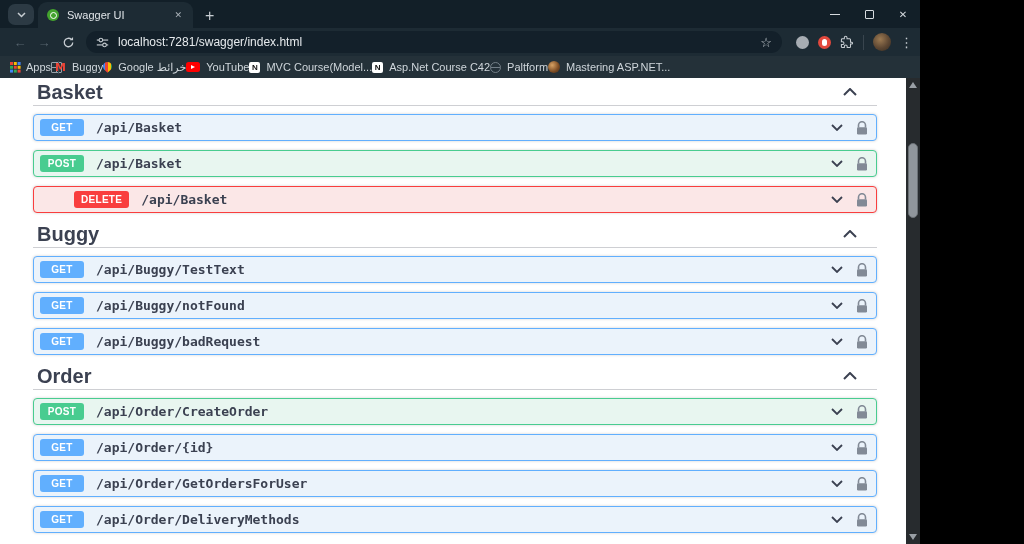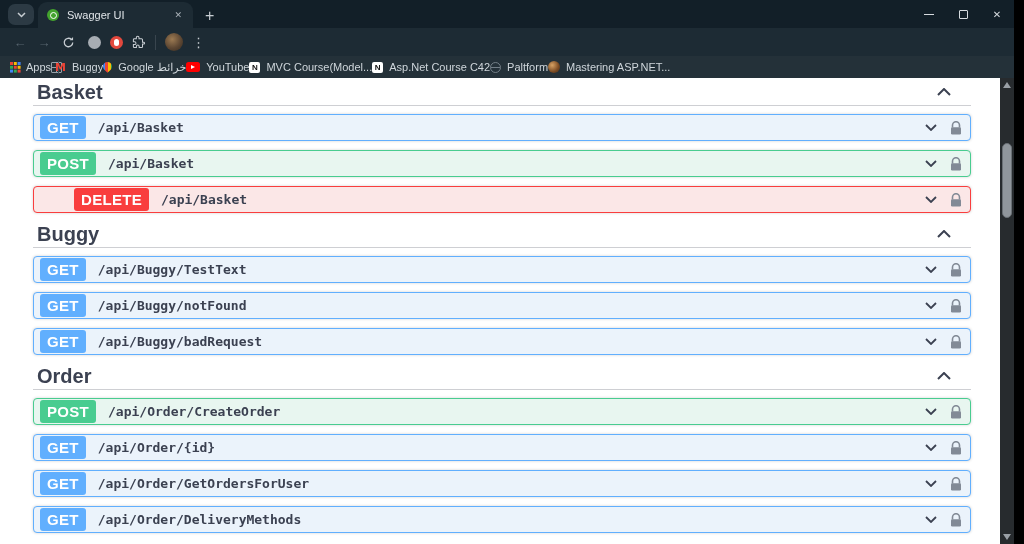--- a/index.html
+++ b/index.html
@@ -1,17 +1,17 @@
 <!DOCTYPE html>
 <html><head>
 <meta charset="utf-8">
 <style>
   * { margin:0; padding:0; box-sizing:border-box; }
   html,body { width:1024px; height:544px; overflow:hidden; background:#000; }
-  .browser { width:1014px; height:544px; position:relative; font-family:"Liberation Sans",sans-serif; background:#fff; overflow:hidden; }
+  .browser { width:920px; height:544px; position:relative; font-family:"Liberation Sans",sans-serif; background:#fff; overflow:hidden; }
 
   
   .tabstrip { height:28px; background:#121f28; display:flex; align-items:flex-end; }
   .tab-search { width:26px; height:21px; border-radius:7px; background:#2c3a44; margin:0 4px 3px 8px; display:flex; align-items:center; justify-content:center; }
   .tab { height:26px; width:155px; background:#1d2b34; border-radius:9px 9px 0 0; display:flex; align-items:center; padding:0 9px; }
   .favicon { width:12px; height:12px; border-radius:50%; background:#43a32e; position:relative; flex:none; }
   .favicon::after { content:""; position:absolute; left:2.5px; top:2.5px; width:5px; height:5px; border:1.2px solid #fff; border-radius:50%; }
   .tab-title { color:#dfe4e8; font-size:11px; margin-left:8px; flex:1; white-space:nowrap; overflow:hidden; }
   .tab-close { color:#a9b1b8; font-size:9px; padding:2px; }
   .new-tab { color:#c7cdd2; font-size:16px; font-weight:400; margin:0 0 4px 12px; line-height:16px; }
@@ -61,21 +61,21 @@
   .content { position:absolute; top:78px; left:0; right:0; bottom:0; background:#fff; overflow:hidden; }
   .swagger { padding:5px 43px 0 33px; }
   .section { margin-top:12px; }
   .section:first-child { margin-top:0; }
   .section-header { display:flex; align-items:center; justify-content:space-between; padding:0 20px 4px 4px; border-bottom:1px solid rgba(59,65,81,.25); margin-bottom:8px;gap:10px; }
   .section-title { font-size:20px; font-weight:bold; color:#3b4151; line-height:18px; }
   .opblock { display:flex; align-items:center; height:27px; border:1px solid; border-radius:4px; margin-bottom:9px; padding:0 6px; box-shadow:0 0 3px rgba(0,0,0,.18); }
   .op-get    { background:#ebf3fb; border-color:#61affe; }
   .op-post   { background:#e8f6f0; border-color:#49cc90; }
   .op-delete { background:#fbe7e7; border-color:#f93e3e;padding-left:40px; }
-  .method { min-width:44px; text-align:center; padding:3px 7px; border-radius:3px; color:#fff; font-weight:bold; font-size:15px; letter-spacing:.3px; font-family:"Liberation Sans",sans-serif; }
+  .method { min-width:44px; text-align:center; padding:3px 7px; border-radius:3px; color:#fff; font-weight:bold; font-size:10px; letter-spacing:.3px; font-family:"Liberation Sans",sans-serif; }
   .m-get { background:#61affe; } .m-post { background:#49cc90; } .m-delete { background:#f93e3e; }
   .path { margin-left:12px; font-family:"DejaVu Sans Mono",monospace; font-weight:bold; font-size:13px; color:#3b4151; flex:1; }
   .row-chevron { margin-right:13px; display:flex; }
   .row-lock { display:flex; margin-right:2px; }
 
   
   .scrollbar { position:absolute; top:0; right:0; width:14px; height:100%; background:#272b2e; }
   .sb-arrow { position:absolute; left:3px; width:0; height:0; border-left:4px solid transparent; border-right:4px solid transparent; }
   .sb-arrow.up { top:4px; border-bottom:6px solid #9aa0a6; }
   .sb-arrow.down { bottom:4px; border-top:6px solid #9aa0a6; }
@@ -111,20 +111,32 @@
 
   <div class="toolbar">
     <span class="nav-btn">←</span>
     <span class="nav-btn">→</span>
     <span class="reload-btn">
       <svg width="13" height="13" viewBox="0 0 16 16">
         <path d="M13.2 8a5.2 5.2 0 1 1-1.6-3.75" fill="none" stroke="#c7cdd2" stroke-width="1.6"></path>
         <path d="M13.6 1.2 v4 h-4 z" fill="#c7cdd2"></path>
       </svg>
     </span>
+    <div class="omnibox">
+      <span class="tune">
+        <svg width="13" height="13" viewBox="0 0 16 16">
+          <line x1="1" y1="5" x2="15" y2="5" stroke="#c7cdd2" stroke-width="1.4"></line>
+          <line x1="1" y1="11" x2="15" y2="11" stroke="#c7cdd2" stroke-width="1.4"></line>
+          <circle cx="6" cy="5" r="2.2" fill="#13202a" stroke="#c7cdd2" stroke-width="1.3"></circle>
+          <circle cx="10.5" cy="11" r="2.2" fill="#13202a" stroke="#c7cdd2" stroke-width="1.3"></circle>
+        </svg>
+      </span>
+      <span class="url-text">localhost:7281/swagger/index.html</span>
+      <span class="star">☆</span>
+    </div>
     <div class="ext-row">
       <span class="ext-gray"></span>
       <span class="ext-red"></span>
       <span style="display:flex;">
         <svg width="14" height="14" viewBox="0 0 24 24" fill="none" stroke="#c7cdd2" stroke-width="1.8">
           <path d="M20 12.5h-2V8a1.5 1.5 0 0 0-1.5-1.5H12v-2a2.3 2.3 0 1 0-4.6 0v2H3.9A1.5 1.5 0 0 0 2.4 8v3.6h2a2.4 2.4 0 1 1 0 4.8h-2V20a1.5 1.5 0 0 0 1.5 1.5h3.6v-2a2.4 2.4 0 1 1 4.8 0v2H16.5A1.5 1.5 0 0 0 18 20v-4.5h2a1.5 1.5 0 0 0 0-3z"></path>
         </svg>
       </span>
       <span class="tool-sep"></span>
       <span class="avatar"></span>

